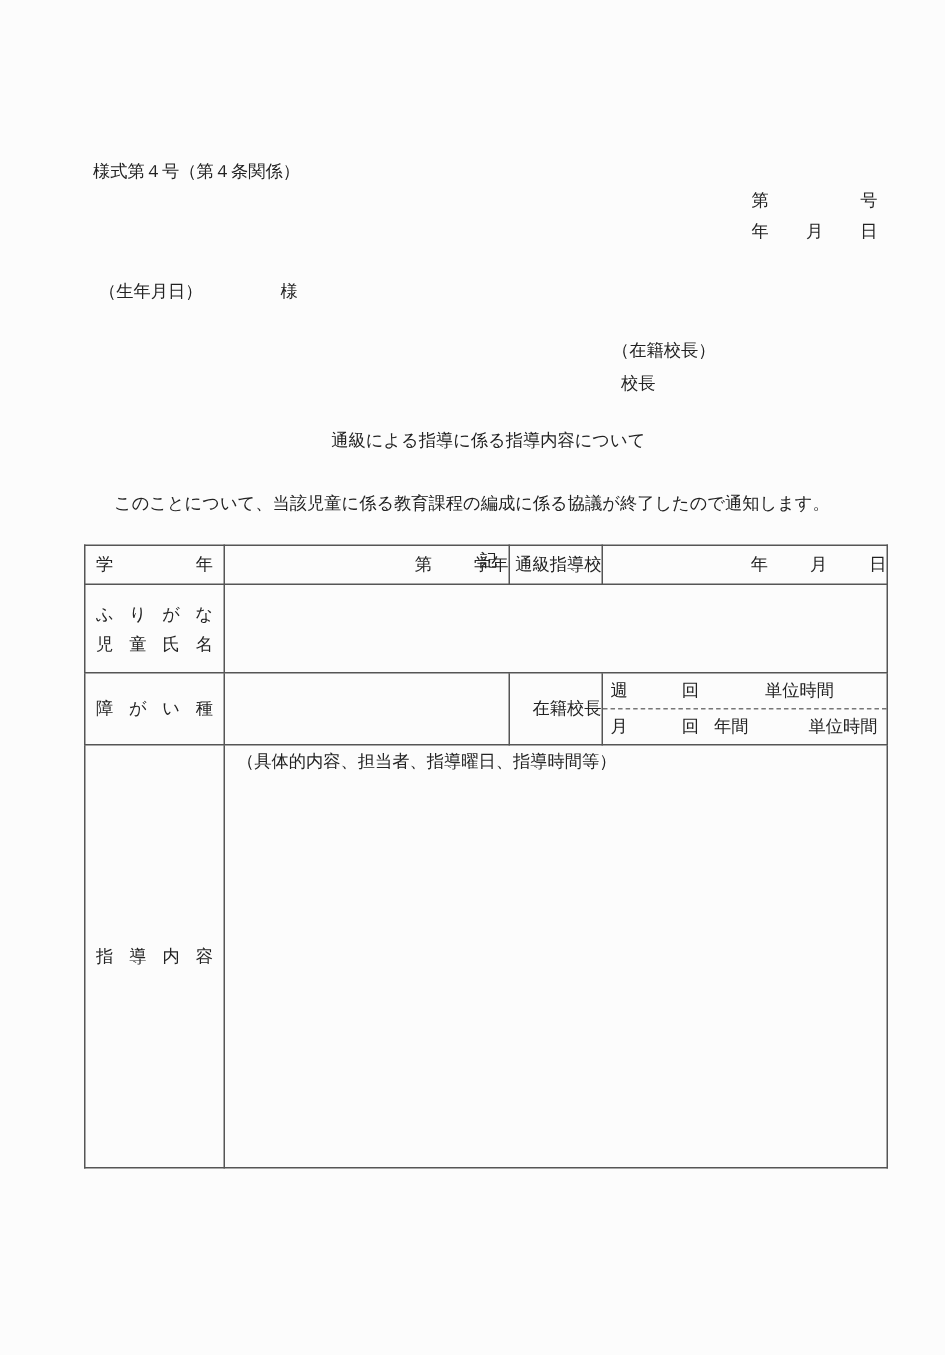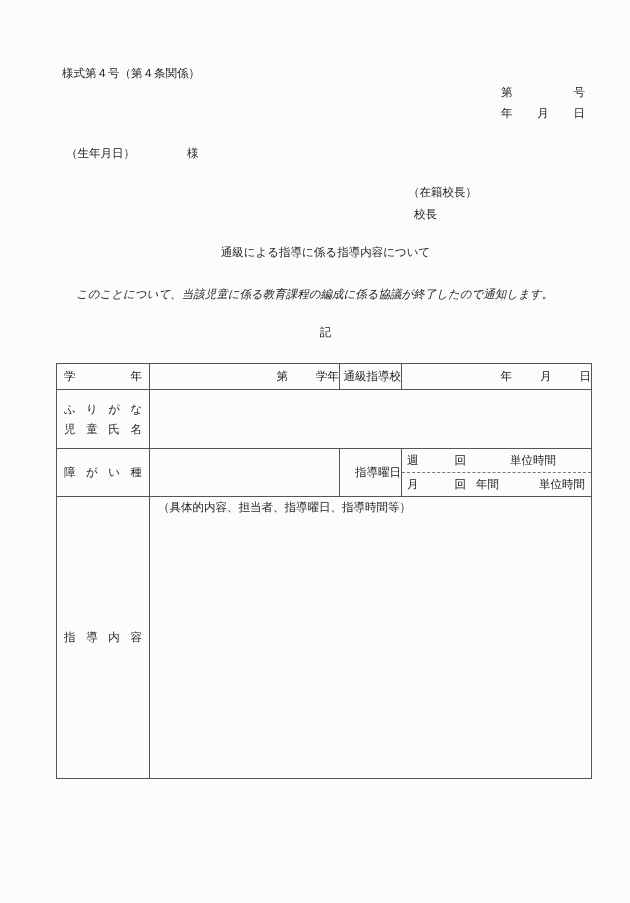--- a/index.html
+++ b/index.html
@@ -1,30 +1,30 @@
 <!DOCTYPE html>
 <html><head>
 <meta charset="utf-8">
 <style>
   html, body { margin: 0; padding: 0; }
   body {
     width: 630px; height: 903px; background: #fcfcfc; position: relative;
     font-family: "DejaVu Serif", "Liberation Serif", serif; color: #222;
     font-size: 11.5px; overflow: hidden;
   }
-  .abs { position: absolute; white-space: nowrap; }
+  .abs { position: absolute; white-space: nowrap; margin-top: 41px; }
   .form-no { left: 62px; top: 66px; }
   .docno { left: 501px; top: 85px; width: 84px; }
   .docno .row { display: flex; justify-content: space-between; height: 21px; }
   .addressee { left: 66px; top: 146px; }
   .addressee .sama { display: inline-block; margin-left: 52px; }
   .sender { left: 408px; top: 185px; }
   .sender .line2 { margin-left: 6px; margin-top: 7px; }
   .title { left: 0; width: 651px; top: 245px; text-align: center; }
-  .body-text { left: 76px; top: 287px; font-style: italic; }
+  .body-text { left: 76px; top: 287px; }
   .ki { left: 0; width: 651px; top: 325px; text-align: center; }
 
   table.grid {
     position: absolute; left: 56px; top: 363px; border-collapse: collapse;
     table-layout: fixed; width: 535px;
   }
   table.grid td {
     border: 1px solid #555; padding: 0; vertical-align: middle; font-size: 11.5px;
   }
   table.grid { border: 1.5px solid #888; }
@@ -109,21 +109,21 @@
   <tr style="height:48px">
     <td class="lbl">
       <div class="spread">
         <span>障</span>
         <span>が</span>
         <span>い</span>
         <span>種</span>
       </div>
     </td>
     <td></td>
-    <td class="c">指導曜日</td>
+    <td class="c">在籍校長</td>
     <td class="hours-cell">
       <div class="hours-line top">
         <span>週</span>
         <span style="display:inline-block;width:36px"></span>
         <span>回</span>
         <span style="display:inline-block;width:44px"></span>
         <span>単位時間</span>
       </div>
       <div class="hours-line">
         <span>月</span>

